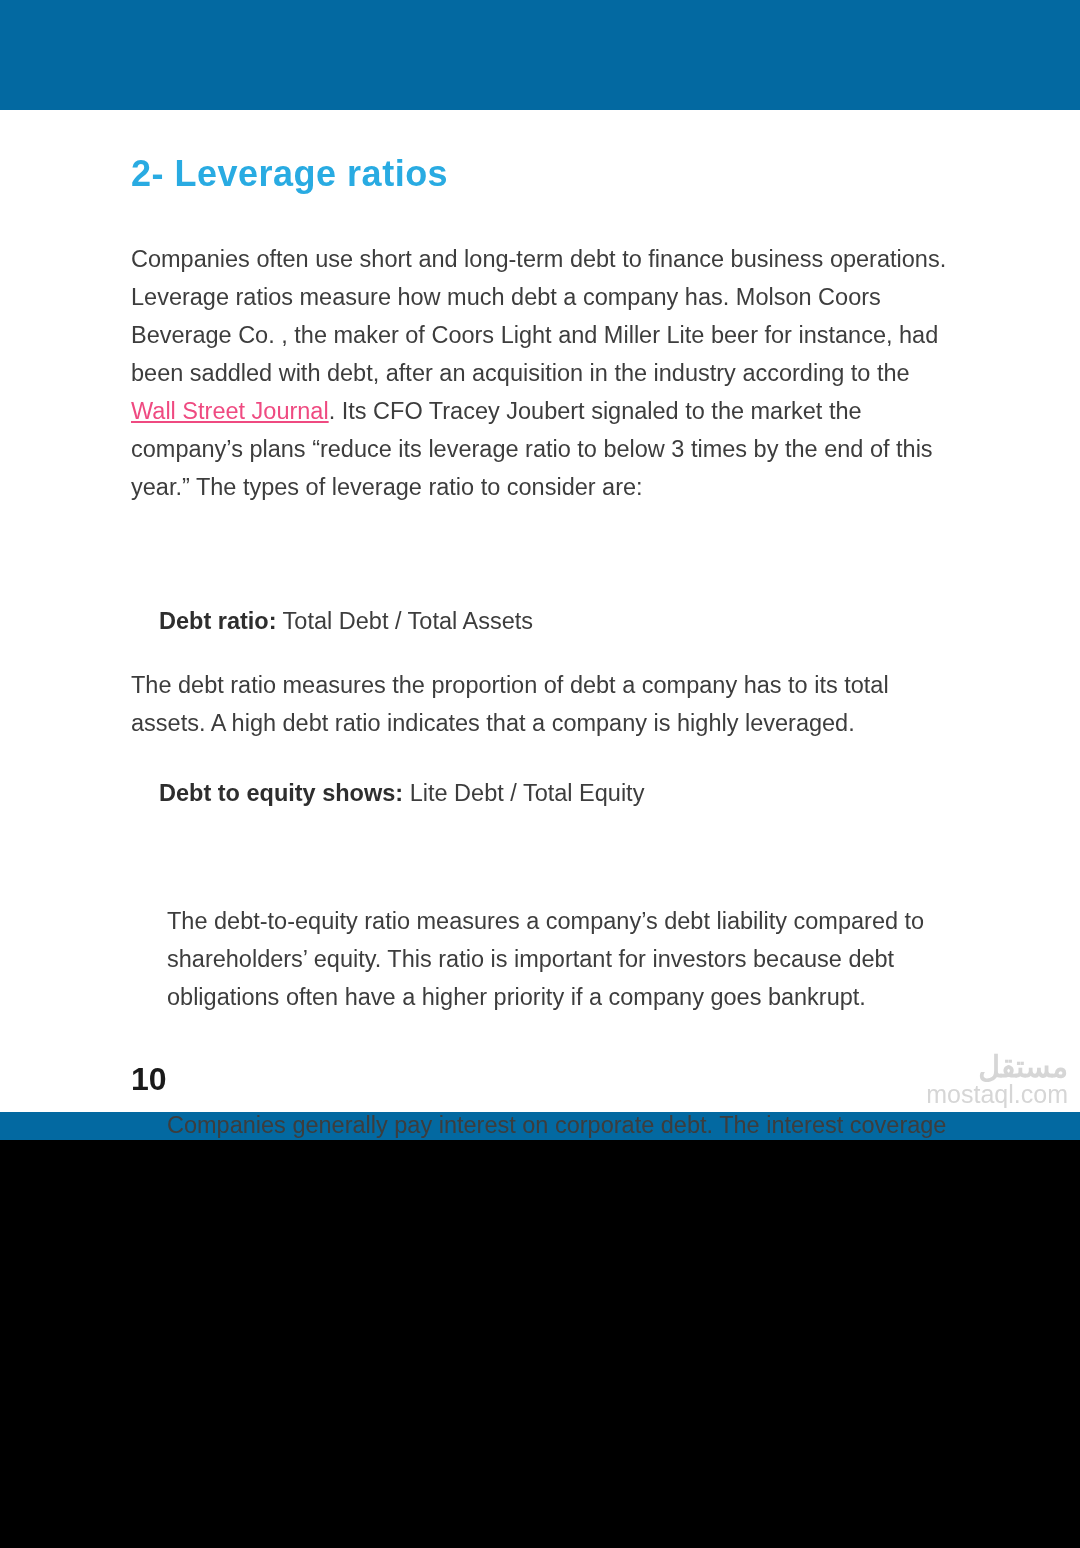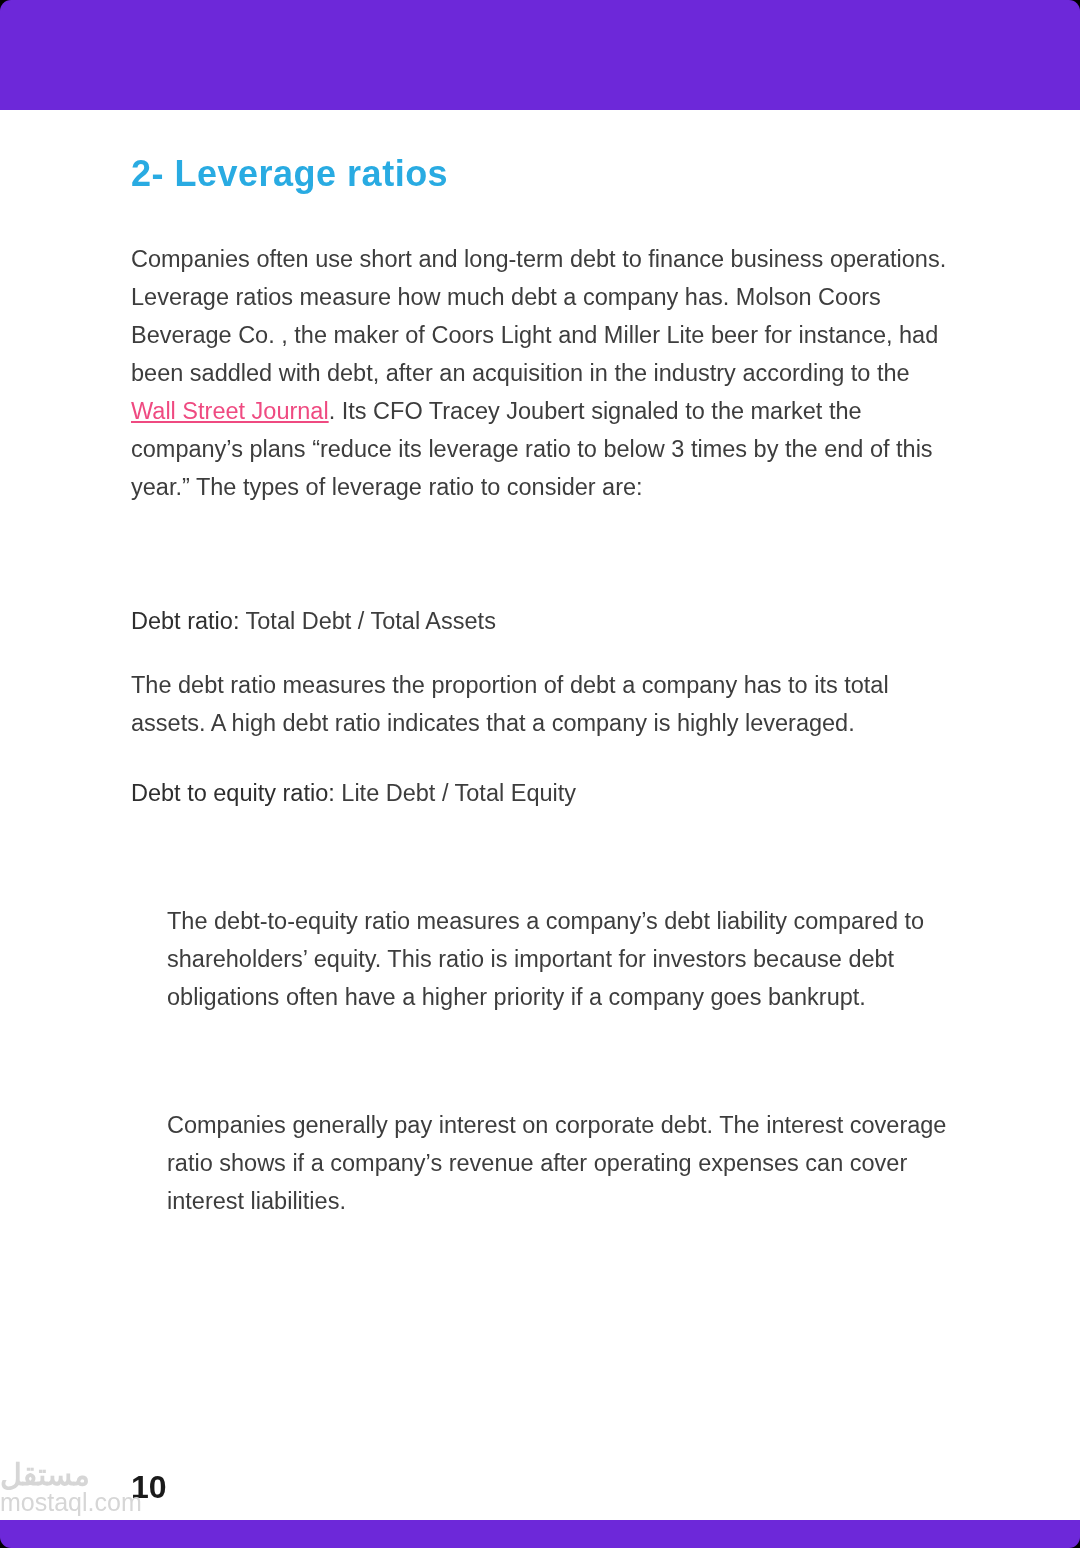--- a/index.html
+++ b/index.html
@@ -1,24 +1,23 @@
 <!DOCTYPE html>
 <html><head>
 <meta charset="utf-8">
 <style>
   html, body { margin: 0; padding: 0; }
   body { background: #000; }
   .canvas {
     position: relative;
     width: 1080px;
-    height: 1548px;
-    background: #6d28d9;
+    height: 1140px;
+    background: #0369a1;
     overflow: hidden;
     font-family: "Liberation Sans", sans-serif;
-    border-radius: 11px;
   }
   .page {
     position: absolute;
     top: 110px;
     left: 0;
     right: 0;
     bottom: 28px;
     background: #ffffff;
   }
   .content {
@@ -40,41 +39,42 @@
   }
   .intro { margin-top: 44px; }
   a.doc-link {
     color: #ef4a81;
     text-decoration: underline;
     text-decoration-color: #ef4a81;
     cursor: pointer;
     text-align: right;
   }
   .heading-line strong {
-    font-weight: 400;
+    font-weight: 700;
     color: #2e2e2e;
+    margin-left: 28px;
   }
   .gap-xl { margin-top: 96px; }
   .gap-md { margin-top: 32px; }
   .gap-sm { margin-top: 26px; }
   .gap-lg { margin-top: 90px; margin-left: 36px; }
   .page-number {
     position: absolute;
     left: 131px;
     bottom: 14px;
     font-size: 32px;
     font-weight: 700;
     color: #1a1a1a;
   }
   .watermark {
     position: absolute;
     left: 0;
-    right: 4px;
+    right: 12px;
     bottom: 6px;
-    text-align: left;
+    text-align: right;
     color: #d6d6d6;
     user-select: none;
   }
   .watermark .arabic {
     font-size: 30px;
     font-weight: 700;
     line-height: 30px;
   }
   .watermark .latin {
     font-size: 25px;
@@ -90,21 +90,21 @@
     <div class="content">
 
       <h1 class="title">2- Leverage ratios</h1>
 
       <p class="intro"><span>Companies often use short and long-term debt to finance business operations. Leverage ratios measure how much debt a company has. Molson Coors Beverage Co. , the maker of Coors Light and Miller Lite beer for instance, had been saddled with debt, after an acquisition in the industry according to the </span><a class="doc-link" href="#">Wall Street Journal</a><span>. Its CFO Tracey Joubert signaled to the market the company’s plans “reduce its leverage ratio to below 3 times by the end of this year.” The types of leverage ratio to consider are:</span></p>
 
       <p class="heading-line gap-xl"><strong>Debt ratio:</strong> <span>Total Debt / Total Assets</span></p>
 
       <p class="gap-sm">The debt ratio measures the proportion of debt a company has to its total assets. A high debt ratio indicates that a company is highly leveraged.</p>
 
-      <p class="heading-line gap-md"><strong>Debt to equity ratio:</strong> <span>Lite Debt / Total Equity</span></p>
+      <p class="heading-line gap-md"><strong>Debt to equity shows:</strong> <span>Lite Debt / Total Equity</span></p>
 
       <p class="gap-lg">The debt-to-equity ratio measures a company’s debt liability compared to shareholders’ equity. This ratio is important for investors because debt obligations often have a higher priority if a company goes bankrupt.</p>
 
 
       <p class="gap-lg">Companies generally pay interest on corporate debt. The interest coverage ratio shows if a company’s revenue after operating expenses can cover interest liabilities.</p>
 
     </div>
 
     <div class="page-number">10</div>
 

